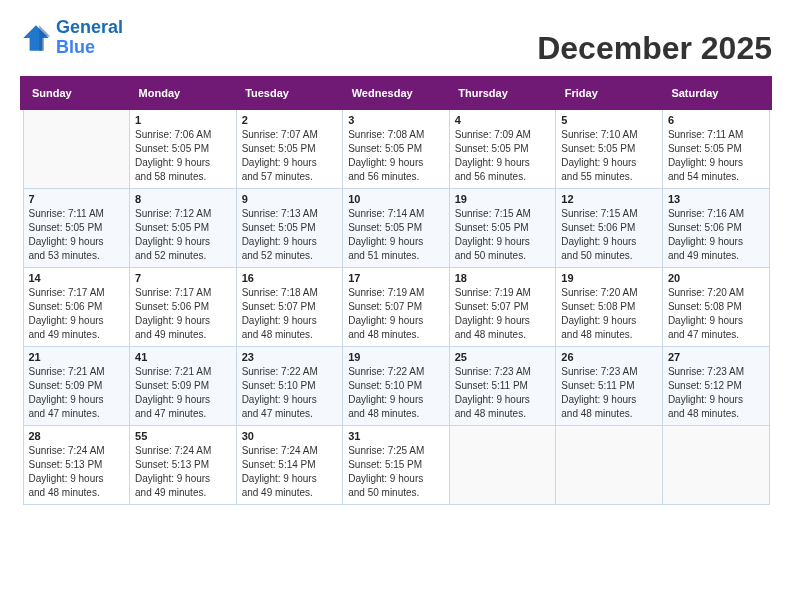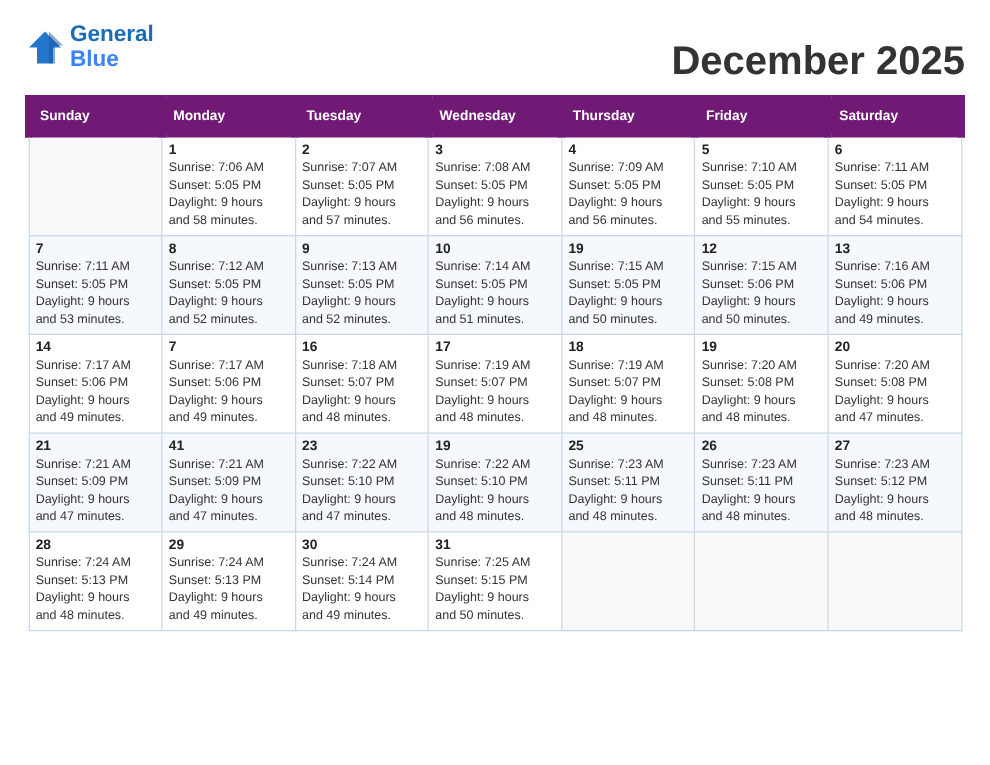--- a/index.html
+++ b/index.html
@@ -244,21 +244,21 @@
             <span class="day-num">27</span>
             <div class="day-info">Sunrise: 7:23 AM<br>Sunset: 5:12 PM<br>Daylight: 9 hours<br>and 48 minutes.</div>
           </td>
         </tr>
         <tr>
           <td>
             <span class="day-num">28</span>
             <div class="day-info">Sunrise: 7:24 AM<br>Sunset: 5:13 PM<br>Daylight: 9 hours<br>and 48 minutes.</div>
           </td>
           <td>
-            <span class="day-num">29</span>
+            <span class="day-num">55</span>
             <div class="day-info">Sunrise: 7:24 AM<br>Sunset: 5:13 PM<br>Daylight: 9 hours<br>and 49 minutes.</div>
           </td>
           <td>
             <span class="day-num">30</span>
             <div class="day-info">Sunrise: 7:24 AM<br>Sunset: 5:14 PM<br>Daylight: 9 hours<br>and 49 minutes.</div>
           </td>
           <td>
             <span class="day-num">31</span>
             <div class="day-info">Sunrise: 7:25 AM<br>Sunset: 5:15 PM<br>Daylight: 9 hours<br>and 50 minutes.</div>
           </td>

